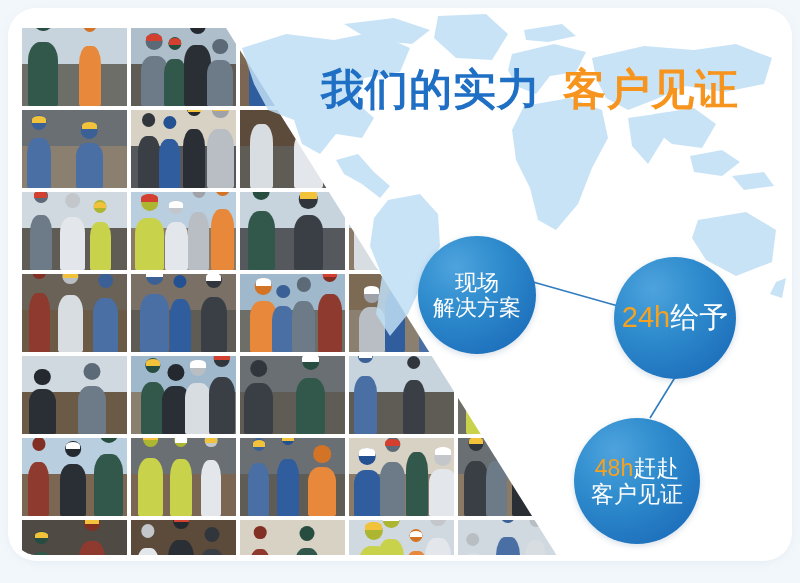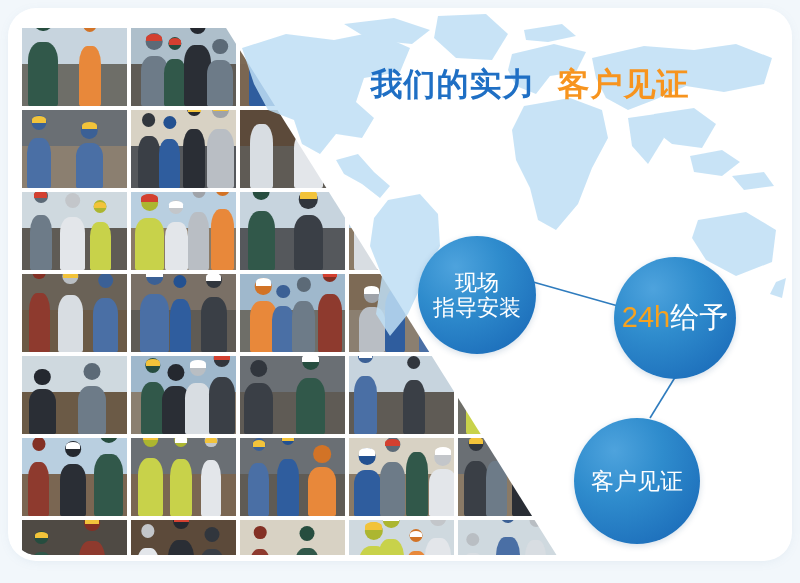--- a/index.html
+++ b/index.html
@@ -41,21 +41,21 @@
   .map{
     position:absolute;left:210px;top:0px;width:562px;height:330px;
     opacity:.85;pointer-events:none;
   }
   .map svg{width:100%;height:100%;display:block;}
 
   
   .headline{
     position:absolute;left:266px;top:54px;width:500px;
     text-align:center;white-space:nowrap;
-    font-size:32px;font-weight:bold;letter-spacing:1px;line-height:1;
+    font-size:43px;font-weight:bold;letter-spacing:1px;line-height:1;
   }
   .headline .blue{color:#1f6fc4;}
   .headline .orange{color:#f7941e;margin-left:22px;}
 
   .subline{
     position:absolute;left:266px;top:134px;width:500px;
     text-align:center;color:#2f6fb2;font-size:22px;line-height:36px;
   }
   .subline div{white-space:nowrap;}
 
@@ -426,25 +426,26 @@
     </div>
 
 
     <svg class="conn" viewBox="0 0 772 541" xmlns="http://www.w3.org/2000/svg">
       <line x1="512" y1="266" x2="604" y2="292" stroke="#2f7cbe" stroke-width="1.6"></line>
       <line x1="668" y1="352" x2="636" y2="404" stroke="#2f7cbe" stroke-width="1.6"></line>
     </svg>
 
     <div class="bubble" id="bubble-onsite">
       <span><i class="hl" style="font-style:normal"></i><i style="font-style:normal">现场</i></span>
-      <span>指导安装</span>
+      <span>解决方案</span>
     </div>
 
     <div class="bubble" id="bubble-24h">
       <span><i class="hl" style="font-style:normal">24h</i><i style="font-style:normal">给予</i></span>
     </div>
 
     <div class="bubble" id="bubble-48h">
+      <span><i class="hl" style="font-style:normal">48h</i><i style="font-style:normal">赶赴</i></span>
       <span>客户见证</span>
     </div>
 
   </div>
 </div>
 
 </body></html>

